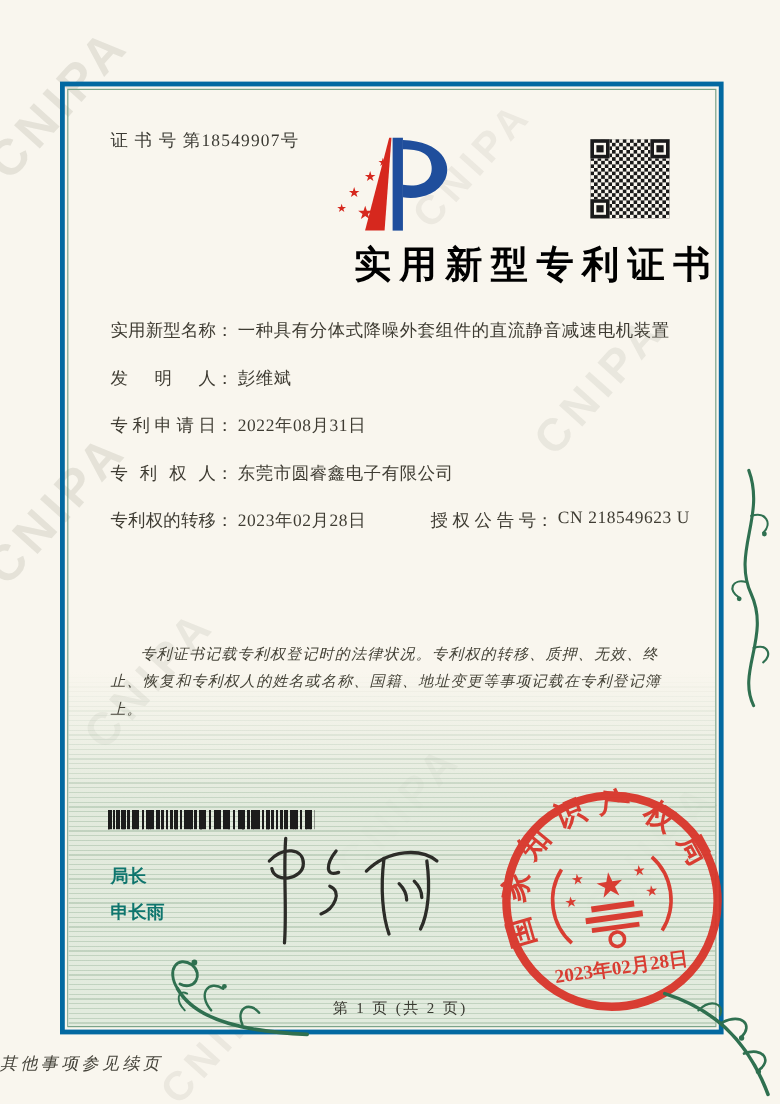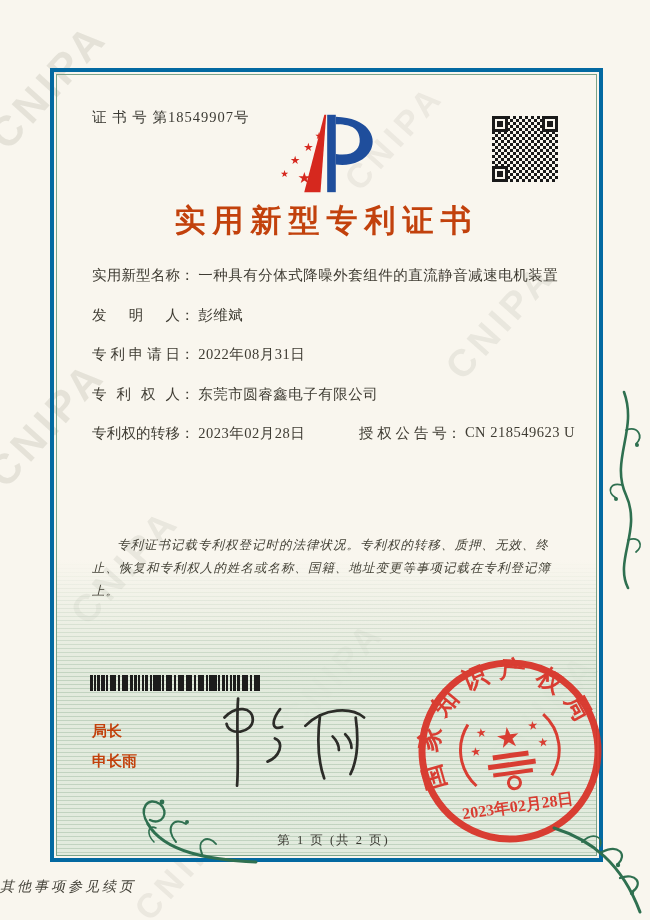--- a/index.html
+++ b/index.html
@@ -29,42 +29,42 @@
 
   .logo { position:absolute; left:216px; top:38px; width:122px; height:86px; z-index:3; }
   .qr { position:absolute; left:438px; top:44px; width:66px; height:66px; z-index:3;
         background-color:#f9f6ee;
         background-image:repeating-conic-gradient(#1a1a1a 0% 25%, transparent 0% 50%);
         background-size:6px 6px; }
   .qr .finder { position:absolute; width:16px; height:16px; border:3px solid #1a1a1a; background:#f9f6ee; }
   .qr .finder::after { content:""; position:absolute; left:2px; top:2px; width:6px; height:6px; background:#1a1a1a; }
   .qr .f-tl { left:0; top:0; } .qr .f-tr { right:0; top:0; } .qr .f-bl { left:0; bottom:0; }
 
-  .title { position:absolute; left:0; right:0; top:128px; text-align:center; font-size:31px; font-weight:bold;
-           color:#c2410c; letter-spacing:7px; z-index:3; }
+  .title { position:absolute; left:0; right:0; top:128px; text-align:right; font-size:31px; font-weight:bold;
+           color:#000000; letter-spacing:7px; z-index:3; }
 
   .fields { position:absolute; left:38px; top:194px; right:26px; z-index:3; font-size:14.5px; color:#3f3c33; }
   .frow { white-space:nowrap; height:22px; margin-bottom:17.5px; }
   .flabel { display:inline-block; width:88px; text-align:justify; text-align-last:justify; vertical-align:top; }
   .fcolon { display:inline-block; vertical-align:top; }
   .fvalue { display:inline-block; vertical-align:top; letter-spacing:0.5px; }
   .fvalue.w1 { width:157px; }
 
   .paras { position:absolute; left:38px; top:462px; width:480px; z-index:3;
            font-size:12.5px; line-height:23px; color:#454338; font-style:italic; letter-spacing:1px; }
   .paras p { text-indent:2em; margin-bottom:6px; }
 
   .barcode { position:absolute; left:36px; top:603px; width:172px; height:16px; z-index:3;
     background-image:
       repeating-linear-gradient(90deg, #1c1c1c 0 2px, transparent 2px 4px),
       repeating-linear-gradient(90deg, #1c1c1c 0 1px, transparent 1px 7px),
       repeating-linear-gradient(90deg, #1c1c1c 0 3px, transparent 3px 11px); }
 
   .signer { position:absolute; left:38px; top:644px; z-index:3; font-family:"Liberation Sans",sans-serif;
-            font-size:15px; font-weight:bold; color:#c2410c; line-height:30px; }
+            font-size:15px; font-weight:bold; color:#0f766e; line-height:30px; }
   .sig-hand { position:absolute; left:140px; top:614px; width:210px; height:105px; z-index:3; }
 
   .seal { position:absolute; left:360px; top:583px; width:192px; height:192px; z-index:4;
           transform:rotate(-8deg); opacity:0.92; }
 
   .flourish { position:absolute; z-index:3; }
 
   .page-num { position:absolute; left:0; right:0; bottom:9px; text-align:center; font-size:12.5px;
               color:#3a3a32; z-index:3; letter-spacing:2px;margin-left:14px; }
   .continuation { position:absolute; left:0; right:0; top:878px; font-size:14px;

